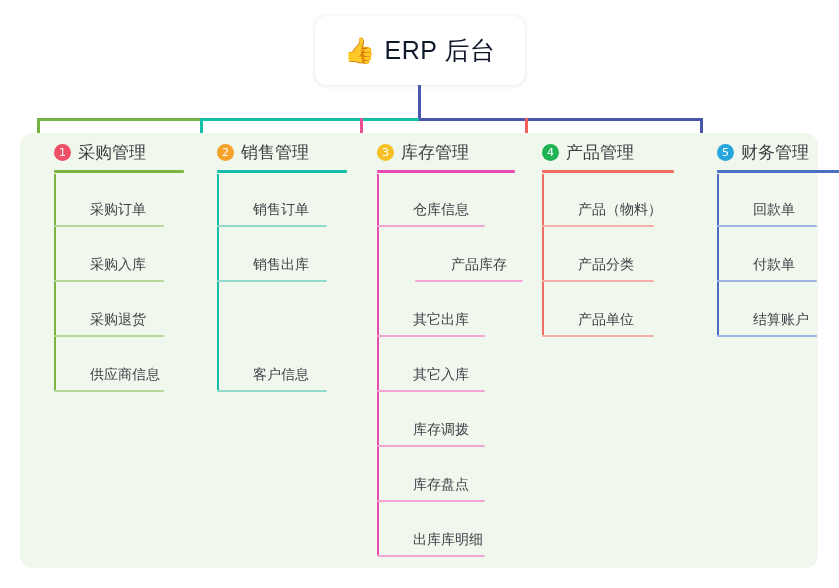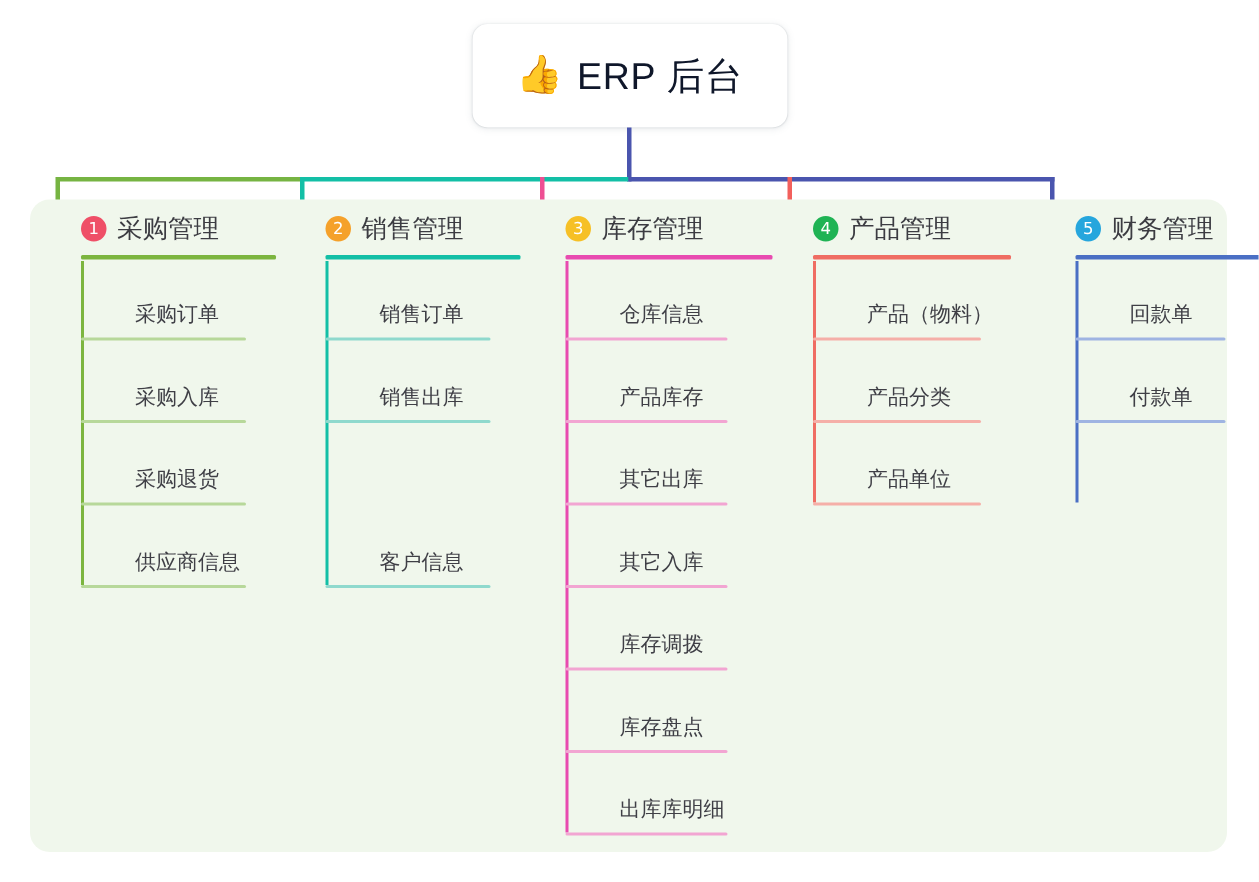--- a/index.html
+++ b/index.html
@@ -188,21 +188,21 @@
         <div class="col-head">
           <span class="badge" style="background: rgb(246, 192, 38);">3</span>
           <span class="col-title">库存管理</span>
         </div>
         <div class="head-rule" style="top: 37px; width: 138px; background: rgb(232, 75, 176);"></div>
         <div class="spine" style="left: 17px; height: 381px; background: rgb(232, 75, 176);"></div>
         <div class="leaf" style="top: 68px; width: 108px;">
           <span class="leaf-label">仓库信息</span>
           <div class="leaf-rule" style="background: rgb(242, 165, 210);"></div>
         </div>
-        <div class="leaf" style="top: 123px; width: 108px;">
+        <div class="leaf" style="top: 123px; width: 108px; margin-left: 38px;">
           <span class="leaf-label">产品库存</span>
           <div class="leaf-rule" style="background: rgb(242, 165, 210);"></div>
         </div>
         <div class="leaf" style="top: 178px; width: 108px;">
           <span class="leaf-label">其它出库</span>
           <div class="leaf-rule" style="background: rgb(242, 165, 210);"></div>
         </div>
         <div class="leaf" style="top: 233px; width: 108px;">
           <span class="leaf-label">其它入库</span>
           <div class="leaf-rule" style="background: rgb(242, 165, 210);"></div>
@@ -248,15 +248,19 @@
         <div class="head-rule" style="top: 37px; width: 124px; background: rgb(74, 111, 196);"></div>
         <div class="spine" style="left: 17px; height: 161px; background: rgb(74, 111, 196);"></div>
         <div class="leaf" style="top: 68px; width: 100px;">
           <span class="leaf-label">回款单</span>
           <div class="leaf-rule" style="background: rgb(159, 180, 226);"></div>
         </div>
         <div class="leaf" style="top: 123px; width: 100px;">
           <span class="leaf-label">付款单</span>
           <div class="leaf-rule" style="background: rgb(159, 180, 226);"></div>
         </div>
+        <div class="leaf" style="top: 178px; width: 100px;">
+          <span class="leaf-label">结算账户</span>
+          <div class="leaf-rule" style="background: rgb(159, 180, 226);"></div>
+        </div>
       </div>
     </div>
 </div>
 
 </body></html>

